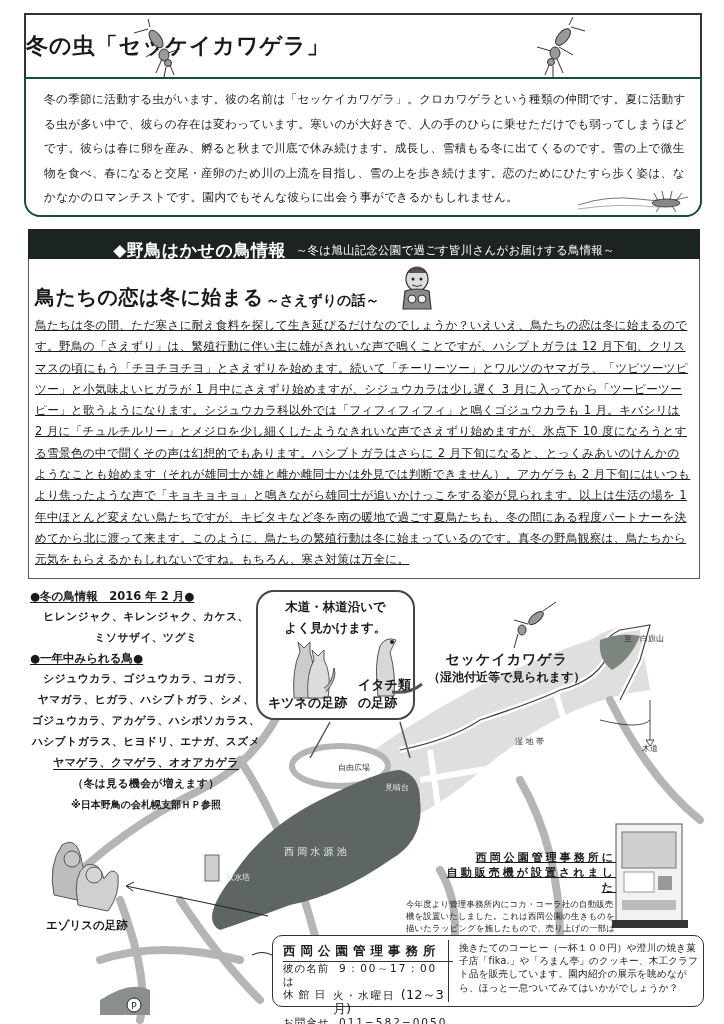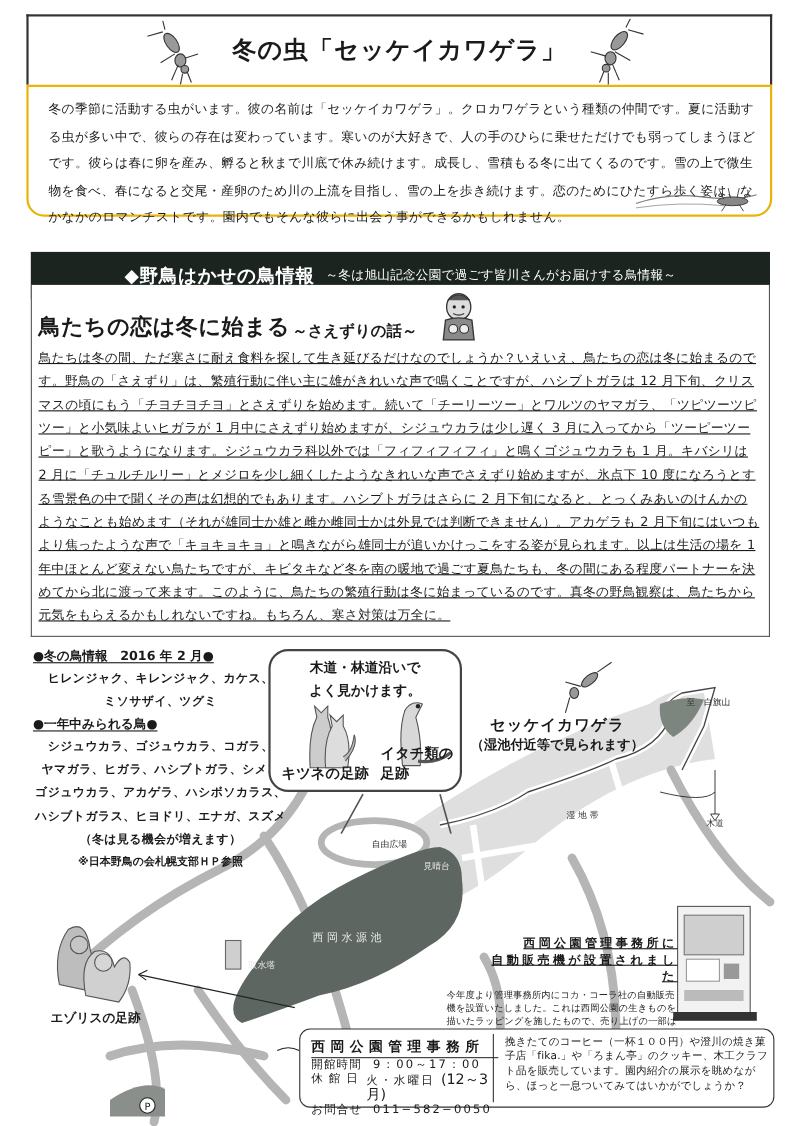--- a/index.html
+++ b/index.html
@@ -3,32 +3,32 @@
 <meta charset="utf-8">
 <style>
   * { box-sizing: border-box; margin: 0; padding: 0; }
   html, body { width: 724px; height: 1024px; background: #ffffff; overflow: hidden; }
   body { position: relative; font-family: "DejaVu Sans", sans-serif; color: #1a1a1a; }
 
   
   .title-box {
     position: absolute; left: 24px; top: 13px; width: 678px; height: 64px;
     border: 2px solid #333; border-bottom: none; background: #fff;
-    display: flex; align-items: center; justify-content: center;
+    display: flex; align-items: center; justify-content: flex-start;
   }
   .title-box .title {
     font-size: 22px; font-weight: bold; letter-spacing: 1px; color: #1a1a1a;
   }
   .bug { position: absolute; width: 60px; height: 60px; }
   .bug-left { left: 100px; top: 2px; }
   .bug-right { left: 505px; top: 2px; }
 
   .insect-body {
-    position: absolute; left: 24px; top: 77px; width: 678px; height: 120px;
-    border: 2px solid #eab308; border-radius: 0 0 16px 16px; background: #fff;
+    position: absolute; left: 24px; top: 77px; width: 678px; height: 140px;
+    border: 2px solid #14532d; border-radius: 0 0 16px 16px; background: #fff;
     padding: 8px 12px 0 18px;
   }
   .insect-body p {
     font-size: 11.6px; line-height: 24.5px; letter-spacing: 0.35px; color: #1a1a1a;
   }
   .mini-bug { position: absolute; right: 12px; bottom: 2px; width: 110px; height: 26px; }
 
   
   .bird-header {
     position: absolute; left: 28px; top: 229px; width: 672px; height: 43px;
@@ -57,21 +57,21 @@
     height: 20px; line-height: 20px;
   }
   .list-line { font-size: 10.8px; font-weight: bold; text-align: center; height: 21px; line-height: 21px; letter-spacing: 0.4px; }
   .list-line.u { text-decoration: underline; text-underline-offset: 3px; font-size: 11px; }
   .list-note { font-size: 10px; font-weight: bold; text-align: center; height: 21px; line-height: 21px; }
 
   
   .map { position: absolute; left: 0; top: 580px; width: 724px; height: 444px; }
 
   .callout {
-    position: absolute; left: 244px; top: 590px; width: 176px; height: 130px;
+    position: absolute; left: 256px; top: 590px; width: 159px; height: 130px;
     border: 2px solid #444; border-radius: 18px; background: #fff;
   }
   .callout .cl-title { font-size: 12.5px; font-weight: bold; text-align: center; line-height: 21px; margin-top: 4px; }
   .callout .lbl { position: absolute; bottom: 6px; font-size: 13px; font-weight: bold; }
   .callout .lbl.fox { left: 10px; }
   .callout .lbl.weasel { left: 100px; }
 
   .sk-label { position: absolute; left: 428px; top: 651px; text-align: center; font-weight: bold; }
   .sk-label .a { font-size: 14px; letter-spacing: 1px; }
   .sk-label .b { font-size: 12px; }
@@ -251,20 +251,21 @@
 
 <div class="lists">
   <div class="list-head">●冬の鳥情報　2016 年 2 月●</div>
   <div class="list-line">ヒレンジャク、キレンジャク、カケス、</div>
   <div class="list-line">ミソサザイ、ツグミ</div>
   <div class="list-head">●一年中みられる鳥●</div>
   <div class="list-line">シジュウカラ、ゴジュウカラ、コガラ、</div>
   <div class="list-line">ヤマガラ、ヒガラ、ハシブトガラ、シメ、</div>
   <div class="list-line">ゴジュウカラ、アカゲラ、ハシボソカラス、</div>
   <div class="list-line">ハシブトガラス、ヒヨドリ、エナガ、スズメ</div>
+  <div class="list-line u">ヤマゲラ、クマゲラ、オオアカゲラ</div>
   <div class="list-line">（冬は見る機会が増えます）</div>
   <div class="list-note">※日本野鳥の会札幌支部ＨＰ参照</div>
 </div>
 
 <div class="callout">
   <div class="cl-title">木道・林道沿いで</div>
   <div class="cl-title" style="margin-top:0">よく見かけます。</div>
   <svg style="position:absolute;left:30px;top:46px;" width="50" height="62" viewBox="0 0 50 62">
     <path d="M6 60 Q4 30 12 14 L10 4 L16 10 L22 4 L22 14 Q28 30 24 60 Z" fill="#ccc" stroke="#555"></path>
     <path d="M20 60 Q18 36 26 22 L24 12 L30 18 L36 12 L36 22 Q44 36 40 60 Z" fill="#ddd" stroke="#555"></path>
@@ -292,21 +293,21 @@
 <div class="vending">
   <div class="vt">西岡公園管理事務所に</div>
   <div class="vt">自動販売機が設置されました</div>
   <div class="vb">今年度より管理事務所内にコカ・コーラ社の自動販売機を設置いたしました。これは西岡公園の生きものを描いたラッピングを施したもので、売り上げの一部は西岡公園の湿原の保全活動に役立てられます。ご来園の際には是非ご利用ください。</div>
 </div>
 
 <div class="office">
   <div class="left">
     <div class="name">西岡公園管理事務所</div>
     <div class="row">
-      <span class="k">開館時間</span>
+      <span class="k">彼の名前は</span>
       <span class="v">9：00～17：00</span>
     </div>
     <div class="row">
       <span class="k">休 館 日</span>
       <span class="v"><span>火・水曜日</span> <small>(12～3月)</small></span>
     </div>
     <div class="row">
       <span class="k">お問合せ</span>
       <span class="v">011−582−0050</span>
     </div>

